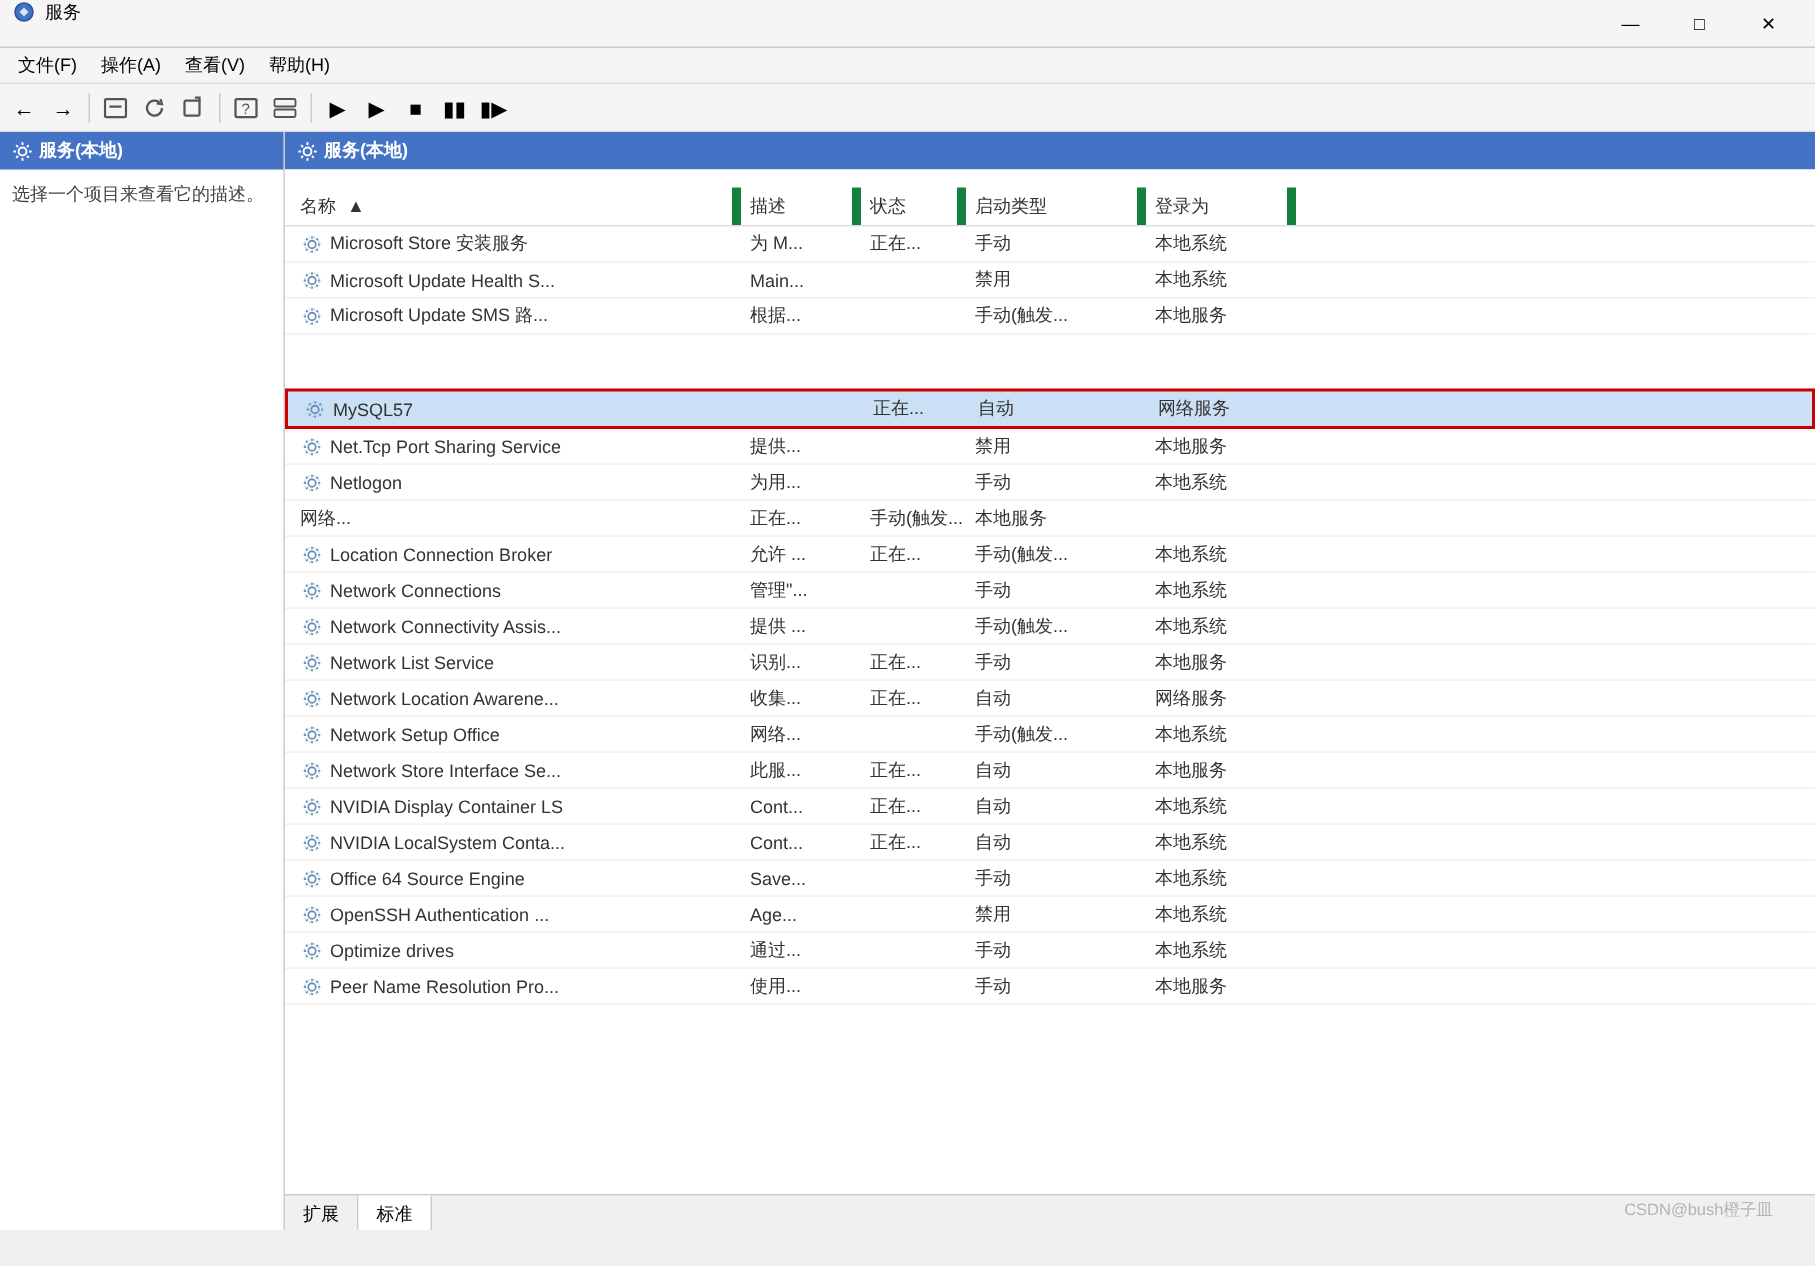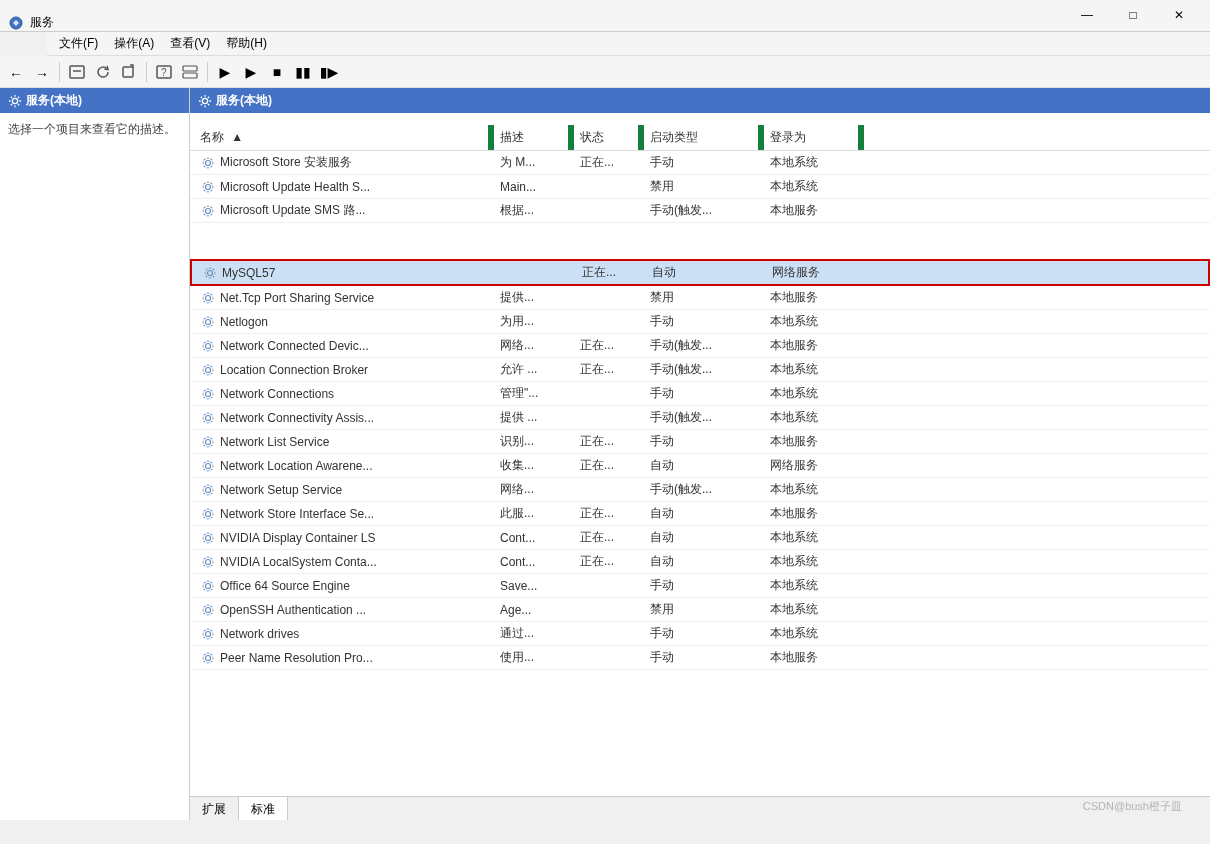--- a/index.html
+++ b/index.html
@@ -1,26 +1,26 @@
 <!DOCTYPE html>
 <html><head>
   <meta charset="utf-8">
   <style>
     * { margin: 0; padding: 0; box-sizing: border-box; }
     body { font-family: 'Microsoft YaHei', SimSun, sans-serif; font-size: 12px; background: #f0f0f0; width: 1210px; height: 844px; overflow: hidden; }
 
     
-    .titlebar { background: #f5f5f5; height: 32px; display: flex; align-items: flex-end; padding: 0 8px; border-bottom: 1px solid #ccc; user-select: none; }
+    .titlebar { background: #f5f5f5; height: 32px; display: flex; align-items: flex-start; padding: 0 8px; border-bottom: 1px solid #ccc; user-select: none; }
     .titlebar-icon { width: 16px; height: 16px; margin-right: 6px; }
     .titlebar-title { font-size: 12px; flex: 1; }
     .titlebar-controls { display: flex; gap: 0; }
     .titlebar-btn { width: 46px; height: 32px; border: none; background: transparent; cursor: pointer; font-size: 12px; display: flex; align-items: center; justify-content: center; }
 
     
-    .menubar { background: #f5f5f5; height: 24px; display: flex; align-items: center; padding: 0 4px; border-bottom: 1px solid #ddd; margin-left: 47px; }
+    .menubar { background: #f5f5f5; height: 24px; display: flex; align-items: center; padding: 0 4px; border-bottom: 1px solid #ddd; }
     .menubar-item { padding: 2px 8px; font-size: 12px; cursor: pointer; }
 
     
     .toolbar { background: #f5f5f5; height: 32px; display: flex; align-items: center; padding: 0 4px; border-bottom: 1px solid #ddd; gap: 2px; }
     .toolbar-btn { width: 24px; height: 24px; border: 1px solid transparent; background: transparent; cursor: pointer; display: flex; align-items: center; justify-content: center; font-size: 14px; }
     .toolbar-sep { width: 1px; height: 20px; background: #ccc; margin: 0 3px; }
 
     
     .main-container { display: flex; height: calc(844px - 32px - 24px - 32px - 24px); }
 
@@ -237,28 +237,20 @@
       <circle cx="8" cy="8" r="5" fill="none" stroke="#a0b8d0" stroke-width="0.5" stroke-dasharray="2,2"></circle>
     </svg>
     <span style="font-size:12px;">Netlogon</span>
   </div>
           <div class="table-cell">为用...</div>
           <div class="table-cell"></div>
           <div class="table-cell">手动</div>
           <div class="table-cell">本地系统</div>
         </div>
         <div class="table-row">
-          <div class="table-cell">
-    <svg class="gear-svg" viewBox="0 0 16 16">
-      <circle cx="8" cy="8" r="2.5" fill="none" stroke="#6890b8" stroke-width="1.2"></circle>
-      <path d="M8 2.5v1.5M8 12v1.5M2.5 8H4M12 8h1.5M4.0 4.0l1.1 1.1M10.9 10.9l1.1 1.1M4.0 12.0l1.1-1.1M10.9 5.1l1.1-1.1" stroke="#6890b8" stroke-width="1.2"></path>
-      <circle cx="8" cy="8" r="5" fill="none" stroke="#a0b8d0" stroke-width="0.5" stroke-dasharray="2,2"></circle>
-    </svg>
-    <span style="font-size:12px;">Network Connected Devic...</span>
-  </div>
           <div class="table-cell">网络...</div>
           <div class="table-cell">正在...</div>
           <div class="table-cell">手动(触发...</div>
           <div class="table-cell">本地服务</div>
         </div>
         <div class="table-row">
           <div class="table-cell">
     <svg class="gear-svg" viewBox="0 0 16 16">
       <circle cx="8" cy="8" r="2.5" fill="none" stroke="#6890b8" stroke-width="1.2"></circle>
       <path d="M8 2.5v1.5M8 12v1.5M2.5 8H4M12 8h1.5M4.0 4.0l1.1 1.1M10.9 10.9l1.1 1.1M4.0 12.0l1.1-1.1M10.9 5.1l1.1-1.1" stroke="#6890b8" stroke-width="1.2"></path>
@@ -327,21 +319,21 @@
           <div class="table-cell">自动</div>
           <div class="table-cell">网络服务</div>
         </div>
         <div class="table-row">
           <div class="table-cell">
     <svg class="gear-svg" viewBox="0 0 16 16">
       <circle cx="8" cy="8" r="2.5" fill="none" stroke="#6890b8" stroke-width="1.2"></circle>
       <path d="M8 2.5v1.5M8 12v1.5M2.5 8H4M12 8h1.5M4.0 4.0l1.1 1.1M10.9 10.9l1.1 1.1M4.0 12.0l1.1-1.1M10.9 5.1l1.1-1.1" stroke="#6890b8" stroke-width="1.2"></path>
       <circle cx="8" cy="8" r="5" fill="none" stroke="#a0b8d0" stroke-width="0.5" stroke-dasharray="2,2"></circle>
     </svg>
-    <span style="font-size:12px;">Network Setup Service</span>
+    <span style="font-size:12px;">Network Setup Office</span>
   </div>
           <div class="table-cell">网络...</div>
           <div class="table-cell"></div>
           <div class="table-cell">手动(触发...</div>
           <div class="table-cell">本地系统</div>
         </div>
         <div class="table-row">
           <div class="table-cell">
     <svg class="gear-svg" viewBox="0 0 16 16">
       <circle cx="8" cy="8" r="2.5" fill="none" stroke="#6890b8" stroke-width="1.2"></circle>
@@ -411,21 +403,21 @@
           <div class="table-cell">禁用</div>
           <div class="table-cell">本地系统</div>
         </div>
         <div class="table-row">
           <div class="table-cell">
     <svg class="gear-svg" viewBox="0 0 16 16">
       <circle cx="8" cy="8" r="2.5" fill="none" stroke="#6890b8" stroke-width="1.2"></circle>
       <path d="M8 2.5v1.5M8 12v1.5M2.5 8H4M12 8h1.5M4.0 4.0l1.1 1.1M10.9 10.9l1.1 1.1M4.0 12.0l1.1-1.1M10.9 5.1l1.1-1.1" stroke="#6890b8" stroke-width="1.2"></path>
       <circle cx="8" cy="8" r="5" fill="none" stroke="#a0b8d0" stroke-width="0.5" stroke-dasharray="2,2"></circle>
     </svg>
-    <span style="font-size:12px;">Network drives</span>
+    <span style="font-size:12px;">Optimize drives</span>
   </div>
           <div class="table-cell">通过...</div>
           <div class="table-cell"></div>
           <div class="table-cell">手动</div>
           <div class="table-cell">本地系统</div>
         </div>
         <div class="table-row">
           <div class="table-cell">
     <svg class="gear-svg" viewBox="0 0 16 16">
       <circle cx="8" cy="8" r="2.5" fill="none" stroke="#6890b8" stroke-width="1.2"></circle>

